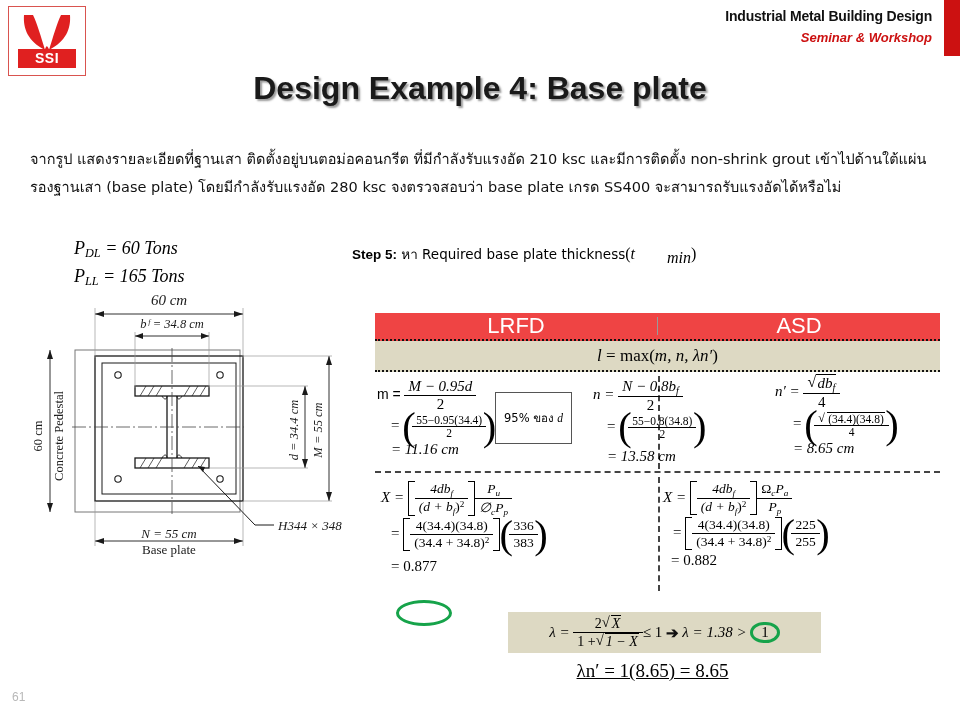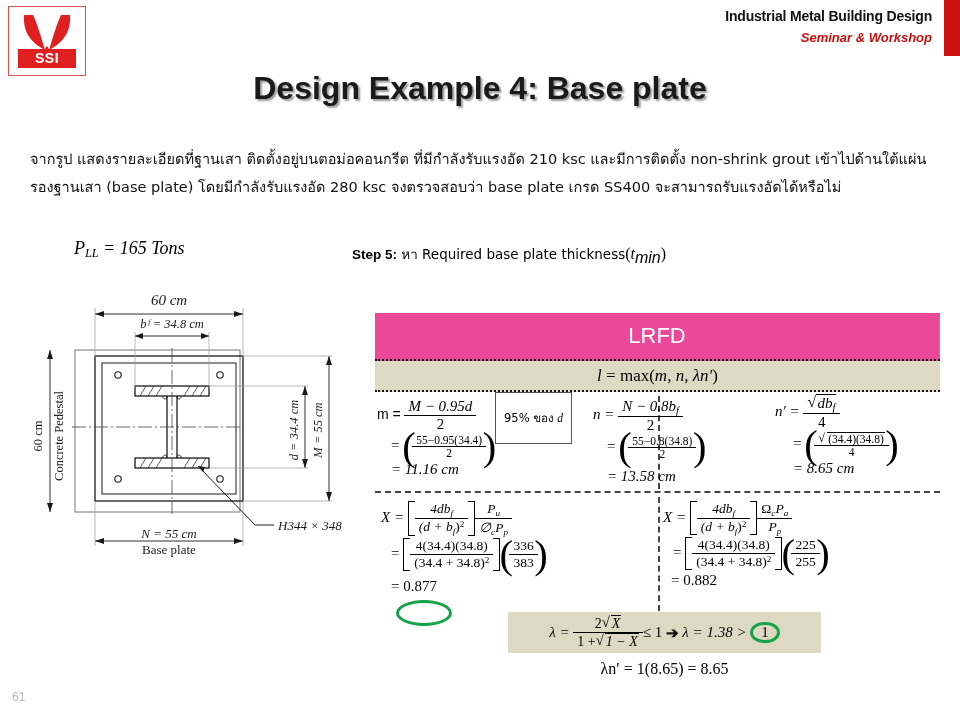--- a/index.html
+++ b/index.html
@@ -93,21 +93,21 @@
   #figure {
     position:absolute; left:22px; top:288px; width:345px; height:332px;
   }
   #figure svg { display:block; }
 
   
   #calc-table {
     position:absolute; left:375px; top:313px; width:565px;
   }
   #tbl-head {
-    height:48px; background:#ec4899; display:flex;
+    height:28px; background:#ef4444; display:flex;
     border-bottom:2px dotted #111;
   }
   #tbl-head > div {
     flex:1; color:#fff; font-size:22px;
     display:flex; align-items:center; justify-content:center;
     font-family:"Liberation Sans", sans-serif;
   }
   #tbl-head .colsep { flex:0 0 1px; background:#9a9a9a; margin:4px 0; }
 
   #tbl-row-l {
@@ -175,24 +175,25 @@
 
   
   #lambda-box {
     position:absolute; left:508px; top:612px; width:313px; height:41px;
     background:#ddd9c3;
     display:flex; align-items:center; justify-content:center;
     font-family:"Liberation Serif", serif; font-size:15px;
     z-index:5;
   }
   #lambda-n {
-    position:absolute; left:508px; top:660px; width:313px;
+    position:absolute; left:496px; top:660px; width:313px;
     text-align:center;
-    font-family:"Liberation Serif", serif; font-size:16px;
+    font-family:"Liberation Serif", serif; font-size:19px;
     z-index:5;
+    text-decoration:underline;
   }
   .ovalmark {
     display:inline-block; border:3px solid #16a34a; border-radius:50%;
     padding:0px 8px; line-height:1.05;
   }
   #oval-0877 {
     position:absolute; left:396px; top:600px;
     width:56px; height:26px;
     border:3px solid #16a34a; border-radius:50%;
     z-index:7; pointer-events:none;
@@ -224,29 +225,33 @@
   </div>
   <div id="hdr-redbar"></div>
 </div>
 
 <div id="slide-title">Design Example 4: Base plate</div>
 
 <div id="intro-paragraph">จากรูป แสดงรายละเอียดที่ฐานเสา ติดตั้งอยู่บนตอม่อคอนกรีต ที่มีกำลังรับแรงอัด 210 ksc และมีการติดตั้ง non-shrink grout เข้าไปด้านใต้แผ่นรองฐานเสา (base plate) โดยมีกำลังรับแรงอัด 280 ksc จงตรวจสอบว่า base plate เกรด SS400 จะสามารถรับแรงอัดได้หรือไม่</div>
 
 <div id="loads">
   <div>
+    <span class="it">P</span><span class="sub">DL</span>
+    <span class="it">= 60 Tons</span>
+  </div>
+  <div>
     <span class="it">P</span><span class="sub">LL</span>
     <span class="it">= 165 Tons</span>
   </div>
 </div>
 
 <div id="step5">
   <b>Step 5:</b>
   <span>หา</span>
-  <span>Required base plate thickness</span><span style="font-family:'Liberation Serif',serif;font-size:16px;">(</span><span class="it" style="font-family:'Liberation Serif',serif;font-size:16px;">t</span><span class="sub" style="font-family:Liberation Sans, sans-serif;font-size:16px;">min</span><span style="font-family:'Liberation Serif',serif;font-size:16px;">)</span>
+  <span>Required base plate thickness</span><span style="font-family:'Liberation Serif',serif;font-size:16px;">(</span><span class="it" style="font-family:'Liberation Serif',serif;font-size:16px;">t</span><span class="sub" style="font-family:Liberation Serif, serif;font-size:16px;margin-left:32px;">min</span><span style="font-family:'Liberation Serif',serif;font-size:16px;">)</span>
 </div>
 
 <div id="figure">
   <svg width="345" height="332" viewBox="0 0 345 332">
     <g stroke="#1a1a1a" fill="none" stroke-width="1.1">
 
       <rect x="53" y="62" width="165" height="162" stroke="#777" stroke-width="1"></rect>
 
       <rect x="73" y="68" width="148" height="145" stroke="#1a1a1a" stroke-width="1.3"></rect>
       <rect x="80" y="75" width="134" height="131" stroke="#1a1a1a" stroke-width="1"></rect>
@@ -323,20 +328,21 @@
       <text x="256" y="242" font-size="13" font-style="italic">H344 × 348</text>
     </g>
   </svg>
 </div>
 
 <div id="calc-table">
 
   <div id="tbl-head">
     <div>LRFD</div>
     <div class="colsep"></div>
+    <div>ASD</div>
   </div>
 
   <div id="tbl-row-l">
     <span class="it">l</span>&nbsp;<span>= max(</span><span class="it">m, n, λn′</span><span>)</span>
   </div>
 
   <div id="tbl-row-mn">
     <div class="vdash" style="left:50%;"></div>
 
     <div class="fblock" style="left:2px; top:6px; font-size:15px;">

